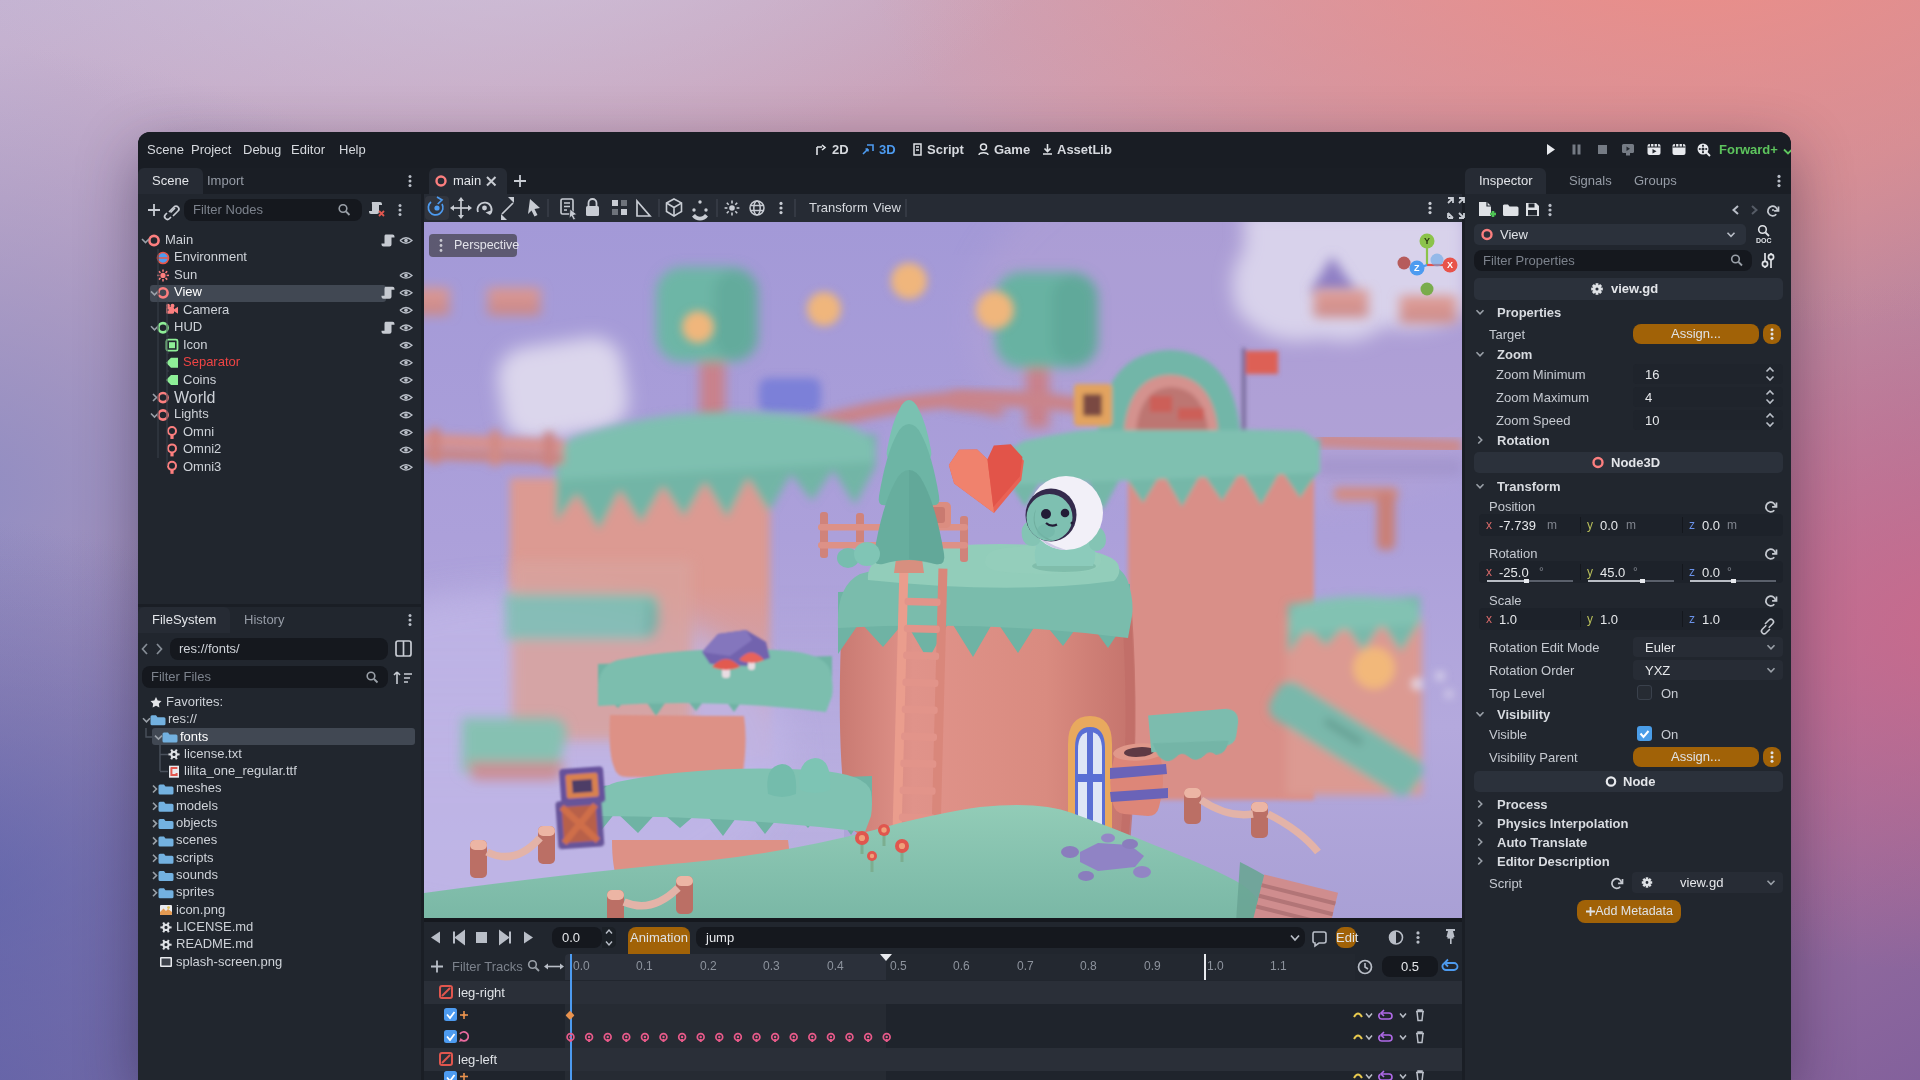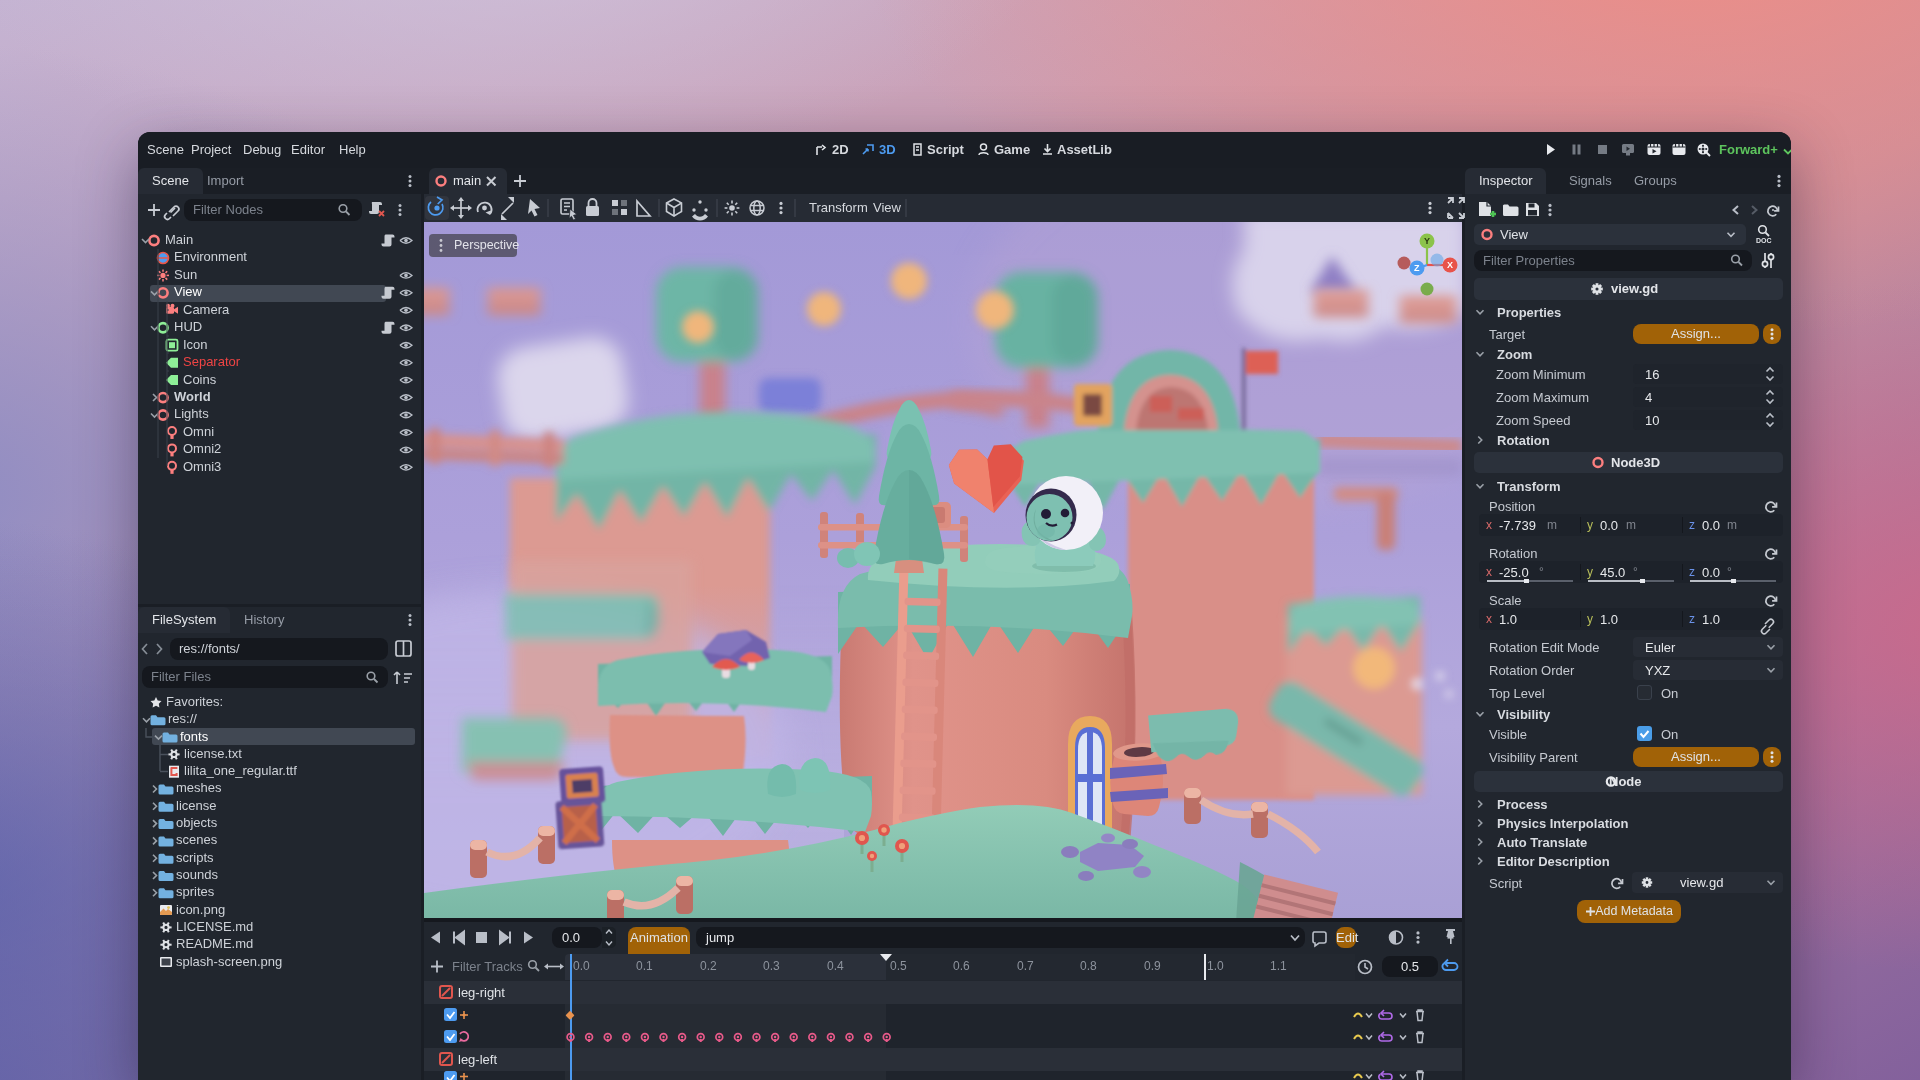--- a/index.html
+++ b/index.html
@@ -118,41 +118,41 @@
     <div id="scenetree">
         <span class="abs" style="left:27px;top:64px;font-size:13px;color:#ced2d8;">Main</span>
 <span class="abs" style="left:36px;top:81px;font-size:13px;color:#ced2d8;">Environment</span>
 <span class="abs" style="left:36px;top:99px;font-size:13px;color:#ced2d8;">Sun</span>
 <span class="abs" style="left:36px;top:116px;font-size:13px;color:#ffffff;">View</span>
 <span class="abs" style="left:45px;top:134px;font-size:13px;color:#ced2d8;">Camera</span>
 <span class="abs" style="left:36px;top:151px;font-size:13px;color:#ced2d8;">HUD</span>
 <span class="abs" style="left:45px;top:169px;font-size:13px;color:#ced2d8;">Icon</span>
 <span class="abs" style="left:45px;top:186px;font-size:13px;color:#ef4444;">Separator</span>
 <span class="abs" style="left:45px;top:204px;font-size:13px;color:#ced2d8;">Coins</span>
-<span class="abs" style="left:36px;top:221px;font-size:13px;color:#ced2d8;font-weight:bold;">World</span>
+<span class="abs" style="left:36px;top:221px;font-size:16px;color:#ced2d8;">World</span>
 <span class="abs" style="left:36px;top:238px;font-size:13px;color:#ced2d8;">Lights</span>
 <span class="abs" style="left:45px;top:256px;font-size:13px;color:#ced2d8;">Omni</span>
 <span class="abs" style="left:45px;top:273px;font-size:13px;color:#ced2d8;">Omni2</span>
 <span class="abs" style="left:45px;top:291px;font-size:13px;color:#ced2d8;">Omni3</span>
       </div>
 
     <div class="abs" style="left:0;top:439px;width:283px;height:473px;background:#21262e;"></div>
       <div class="abs" style="left:14px;top:560px;width:263px;height:17px;background:#414853;border-radius:3px;"></div>
     <div class="tab active" style="left:0;top:439px;position:absolute;">FileSystem</div>
     <div class="tab" style="left:92px;top:439px;position:absolute;">History</div>
     <div class="field" style="left:32px;top:470px;width:218px;height:22px;line-height:22px;padding-left:9px;color:#cfd3d9;">res://fonts/</div>
     <div class="field" style="left:4px;top:498px;width:246px;height:22px;line-height:22px;padding-left:9px;">Filter Files</div>
     <div id="fstree">
         <span class="abs" style="left:28px;top:526px;font-size:13px;color:#ced2d8;">Favorites:</span>
 <span class="abs" style="left:30px;top:543px;font-size:13px;color:#ced2d8;">res://</span>
 <span class="abs" style="left:42px;top:561px;font-size:13px;color:#ffffff;">fonts</span>
 <span class="abs" style="left:46px;top:578px;font-size:13px;color:#ced2d8;">license.txt</span>
 <span class="abs" style="left:46px;top:595px;font-size:13px;color:#ced2d8;">lilita_one_regular.ttf</span>
 <span class="abs" style="left:38px;top:612px;font-size:13px;color:#ced2d8;">meshes</span>
-<span class="abs" style="left:38px;top:630px;font-size:13px;color:#ced2d8;">license</span>
+<span class="abs" style="left:38px;top:630px;font-size:13px;color:#ced2d8;">models</span>
 <span class="abs" style="left:38px;top:647px;font-size:13px;color:#ced2d8;">objects</span>
 <span class="abs" style="left:38px;top:664px;font-size:13px;color:#ced2d8;">scenes</span>
 <span class="abs" style="left:38px;top:682px;font-size:13px;color:#ced2d8;">scripts</span>
 <span class="abs" style="left:38px;top:699px;font-size:13px;color:#ced2d8;">sounds</span>
 <span class="abs" style="left:38px;top:716px;font-size:13px;color:#ced2d8;">sprites</span>
 <span class="abs" style="left:38px;top:734px;font-size:13px;color:#ced2d8;">icon.png</span>
 <span class="abs" style="left:38px;top:751px;font-size:13px;color:#ced2d8;">LICENSE.md</span>
 <span class="abs" style="left:38px;top:768px;font-size:13px;color:#ced2d8;">README.md</span>
 <span class="abs" style="left:38px;top:786px;font-size:13px;color:#ced2d8;">splash-screen.png</span>
       </div>
@@ -1018,21 +1018,21 @@
 <div class="abs" style="left:172px;top:517px;width:15px;height:15px;background:#262b33;border:1px solid #3a414c;border-radius:3px;"></div>
 <span class="row-label" style="left:196px;top:518px;">On</span>
 <span class="sect" style="left:24px;top:539px;">Visibility</span>
 <span class="row-label" style="left:24px;top:559px;">Visible</span>
 <div class="abs" style="left:172px;top:558px;width:15px;height:15px;background:#4a9de8;border-radius:3px;"></div>
 <span class="row-label" style="left:196px;top:559px;">On</span>
 <span class="row-label" style="left:24px;top:582px;">Visibility Parent</span>
 <div class="btn" style="left:168px;top:579px;width:126px;height:20px;line-height:20px;">Assign...</div>
 <div class="btn" style="left:298px;top:579px;width:18px;height:20px;"></div>
 <div class="abs" style="left:9px;top:603px;width:309px;height:21px;background:#2b313b;border-radius:5px;"></div>
-<span class="abs" style="left:144px;top:606px;font-size:13px;font-weight:bold;color:#e3e5e9;">Node</span>
+<span class="abs" style="left:158px;top:606px;font-size:13px;font-weight:bold;color:#e3e5e9;">Node</span>
 <span class="sect" style="left:24px;top:629px;">Process</span>
 <span class="sect" style="left:24px;top:648px;">Physics Interpolation</span>
 <span class="sect" style="left:24px;top:667px;">Auto Translate</span>
 <span class="sect" style="left:24px;top:686px;">Editor Description</span>
 <span class="row-label" style="left:24px;top:708px;">Script</span>
 <div class="abs" style="left:167px;top:704px;width:151px;height:21px;background:#272c35;border-radius:4px;"></div>
 <span class="abs" style="left:215px;top:707px;font-size:13px;color:#e6e8eb;">view.gd</span>
 <div class="btn" style="left:112px;top:732px;width:104px;height:23px;line-height:23px;font-size:12.5px;text-align:right;padding-right:8px;">Add Metadata</div>
     <svg class="ic" style="left:0;top:0;" width="326" height="912" viewBox="0 0 326 912">
         <circle cx="314" cy="8.4" r="1.6" fill="#b9bec7"></circle>

